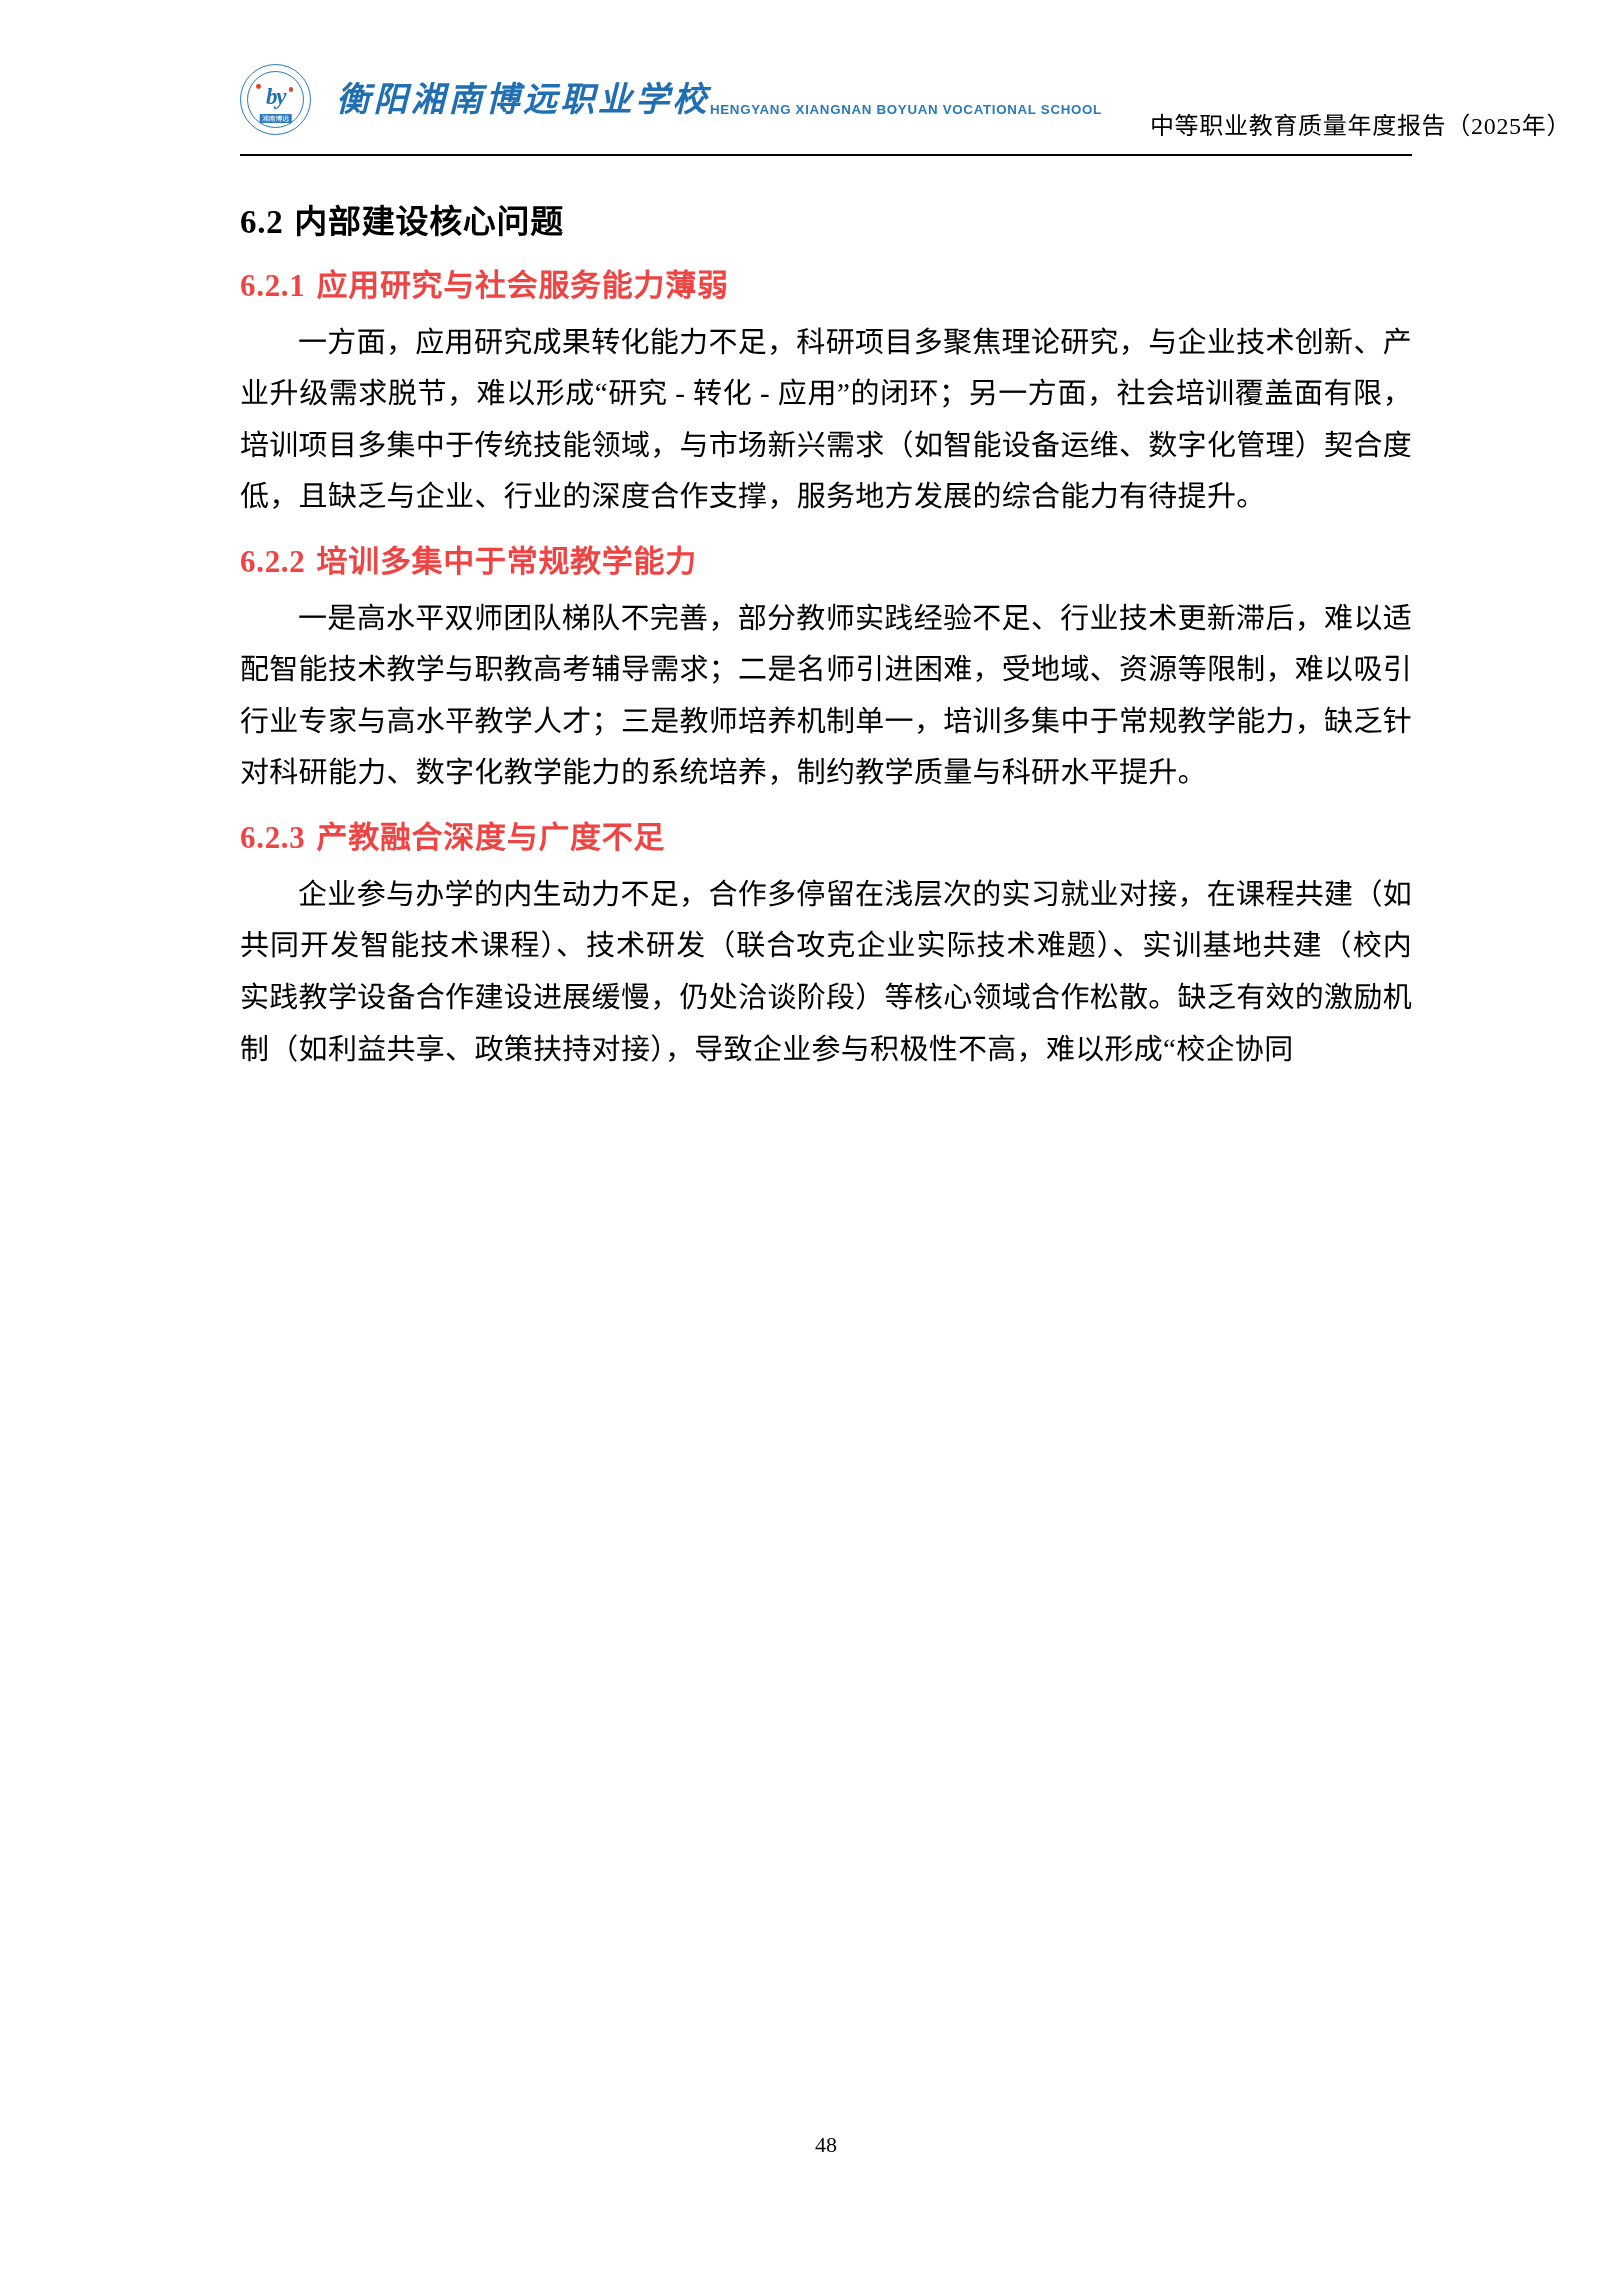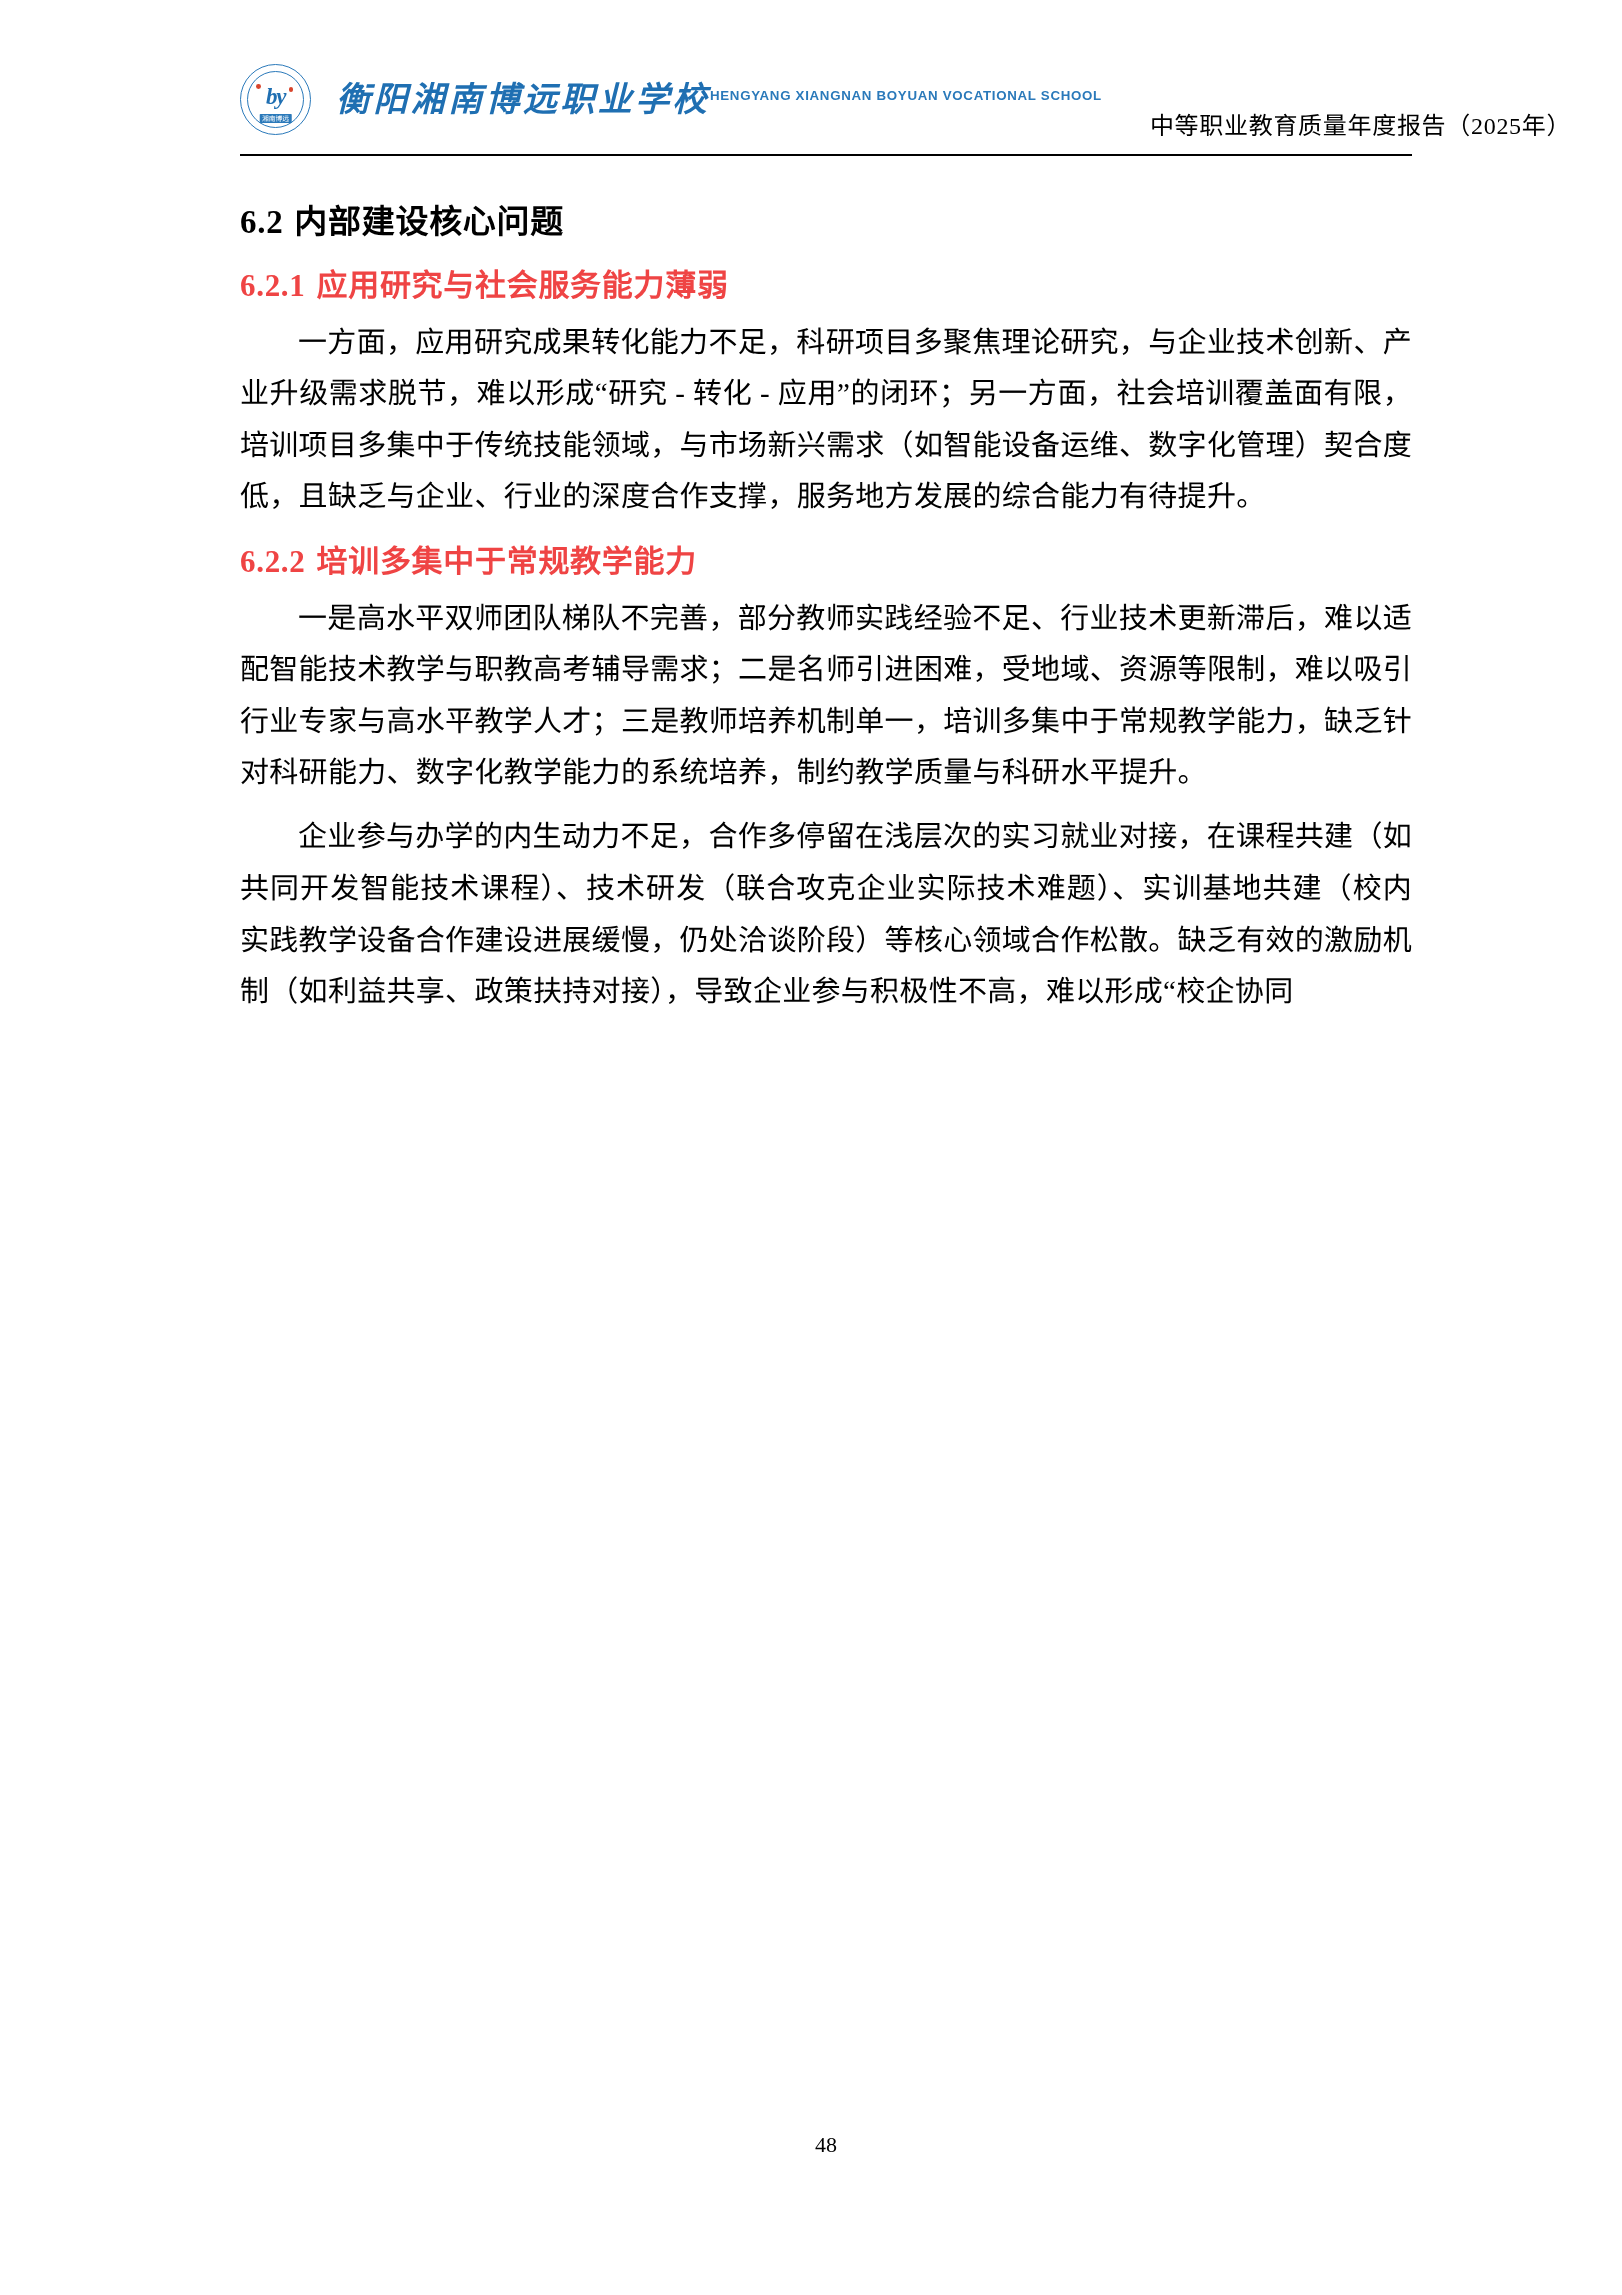--- a/index.html
+++ b/index.html
@@ -60,21 +60,21 @@
     font-family: "Liberation Serif", "DejaVu Serif", serif;
     font-size: 34px;
     font-style: italic;
     font-weight: bold;
     letter-spacing: 3.4px;
     color: #1f6fb2;
     white-space: nowrap;
   }
 
   .logo-en {
-    margin-top: 6px;
+    margin-top: 20px;
     font-family: "Liberation Sans", "DejaVu Sans", sans-serif;
     font-size: 13.3px;
     font-weight: bold;
     letter-spacing: 0.7px;
     color: #2a79ba;
     white-space: nowrap;
   }
 
   .header-title {
     font-family: "Liberation Serif", "DejaVu Serif", serif;
@@ -246,20 +246,23 @@
     </h3>
 
     <p class="body-text">一方面，应用研究成果转化能力不足，科研项目多聚焦理论研究，与企业技术创新、产业升级需求脱节，难以形成“研究 - 转化 - 应用”的闭环；另一方面，社会培训覆盖面有限，培训项目多集中于传统技能领域，与市场新兴需求（如智能设备运维、数字化管理）契合度低，且缺乏与企业、行业的深度合作支撑，服务地方发展的综合能力有待提升。</p>
 
     <h3 class="sub-heading">
       <span class="num">6.2.2</span><span>培训多集中于常规教学能力</span>
     </h3>
 
     <p class="body-text">一是高水平双师团队梯队不完善，部分教师实践经验不足、行业技术更新滞后，难以适配智能技术教学与职教高考辅导需求；二是名师引进困难，受地域、资源等限制，难以吸引行业专家与高水平教学人才；三是教师培养机制单一，培训多集中于常规教学能力，缺乏针对科研能力、数字化教学能力的系统培养，制约教学质量与科研水平提升。</p>
 
+    <h3 class="sub-heading">
+      <span class="num">6.2.3</span><span>产教融合深度与广度不足</span>
+    </h3>
 
     <p class="body-text">企业参与办学的内生动力不足，合作多停留在浅层次的实习就业对接，在课程共建（如共同开发智能技术课程）、技术研发（联合攻克企业实际技术难题）、实训基地共建（校内实践教学设备合作建设进展缓慢，仍处洽谈阶段）等核心领域合作松散。缺乏有效的激励机制（如利益共享、政策扶持对接），导致企业参与积极性不高，难以形成“校企协同</p>
 
   </div>
 
   <div class="page-number">48</div>
 
 </div>
 
 

